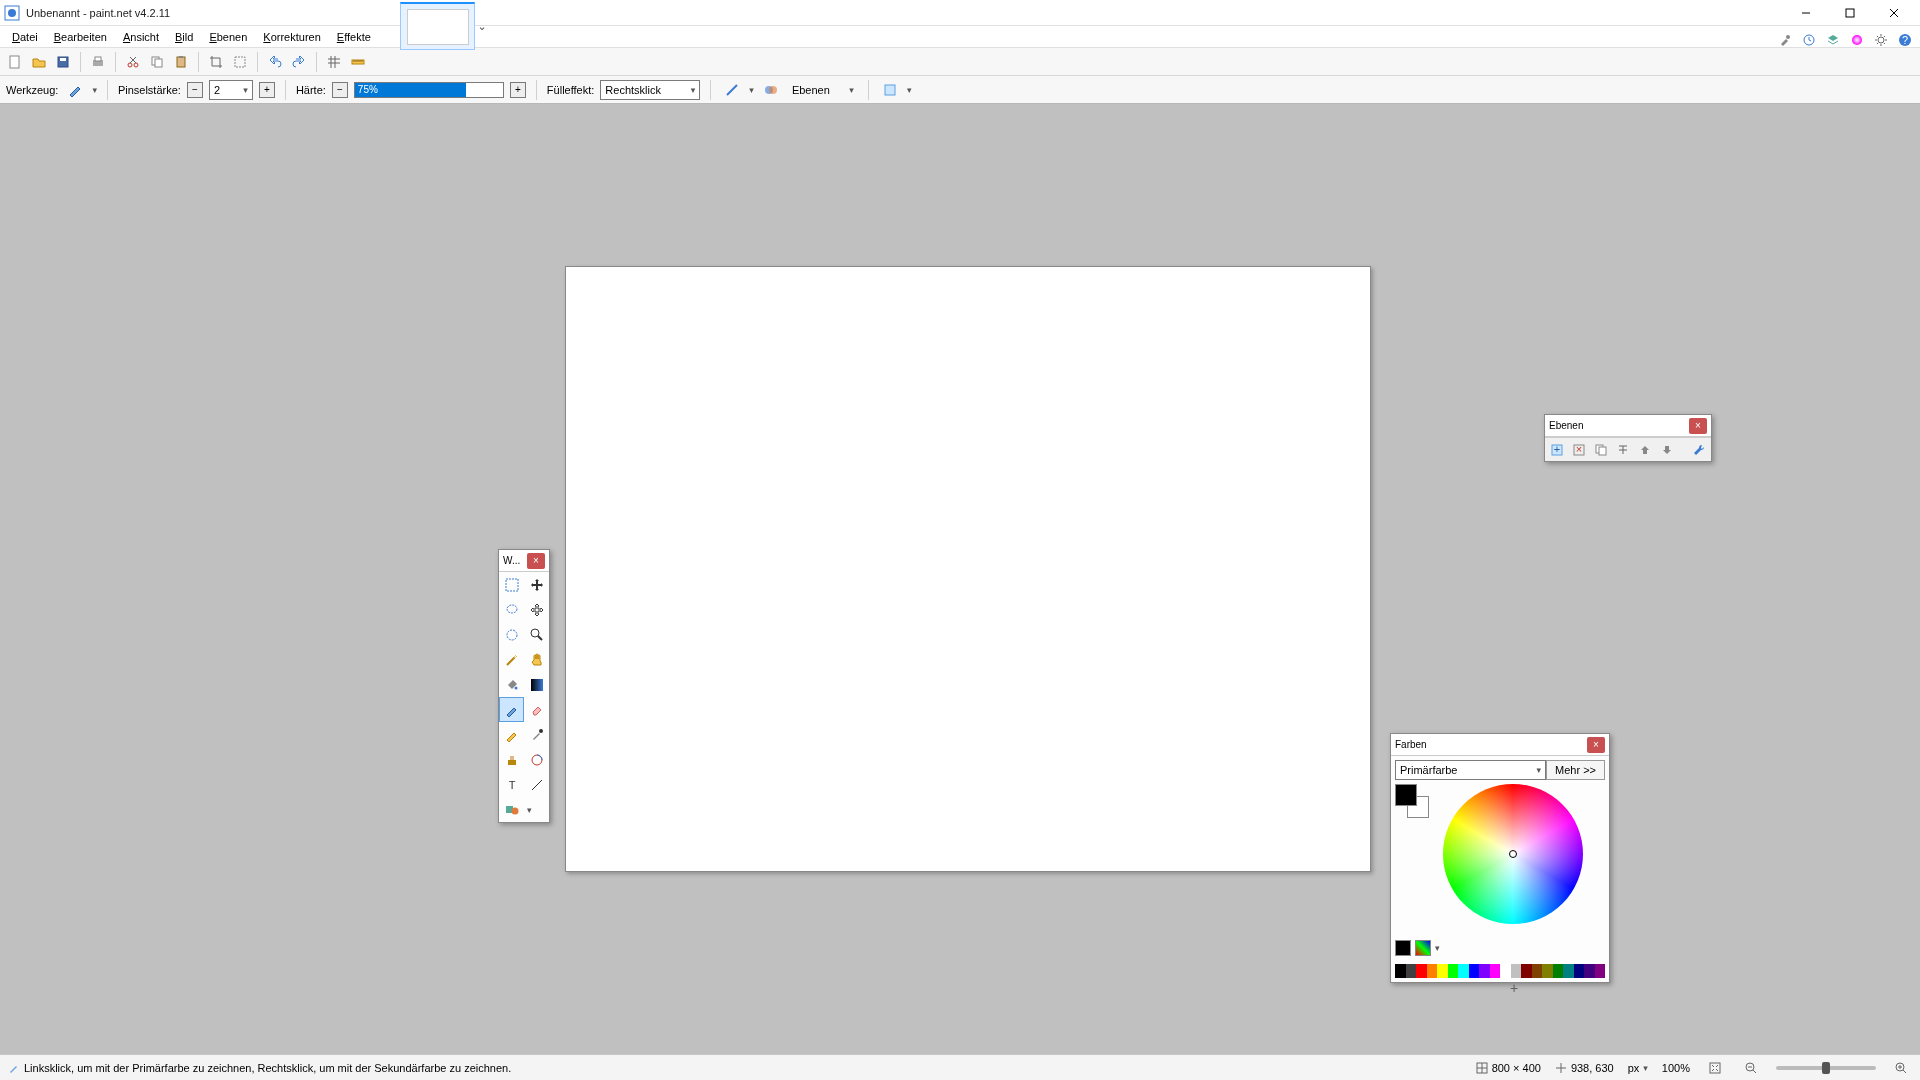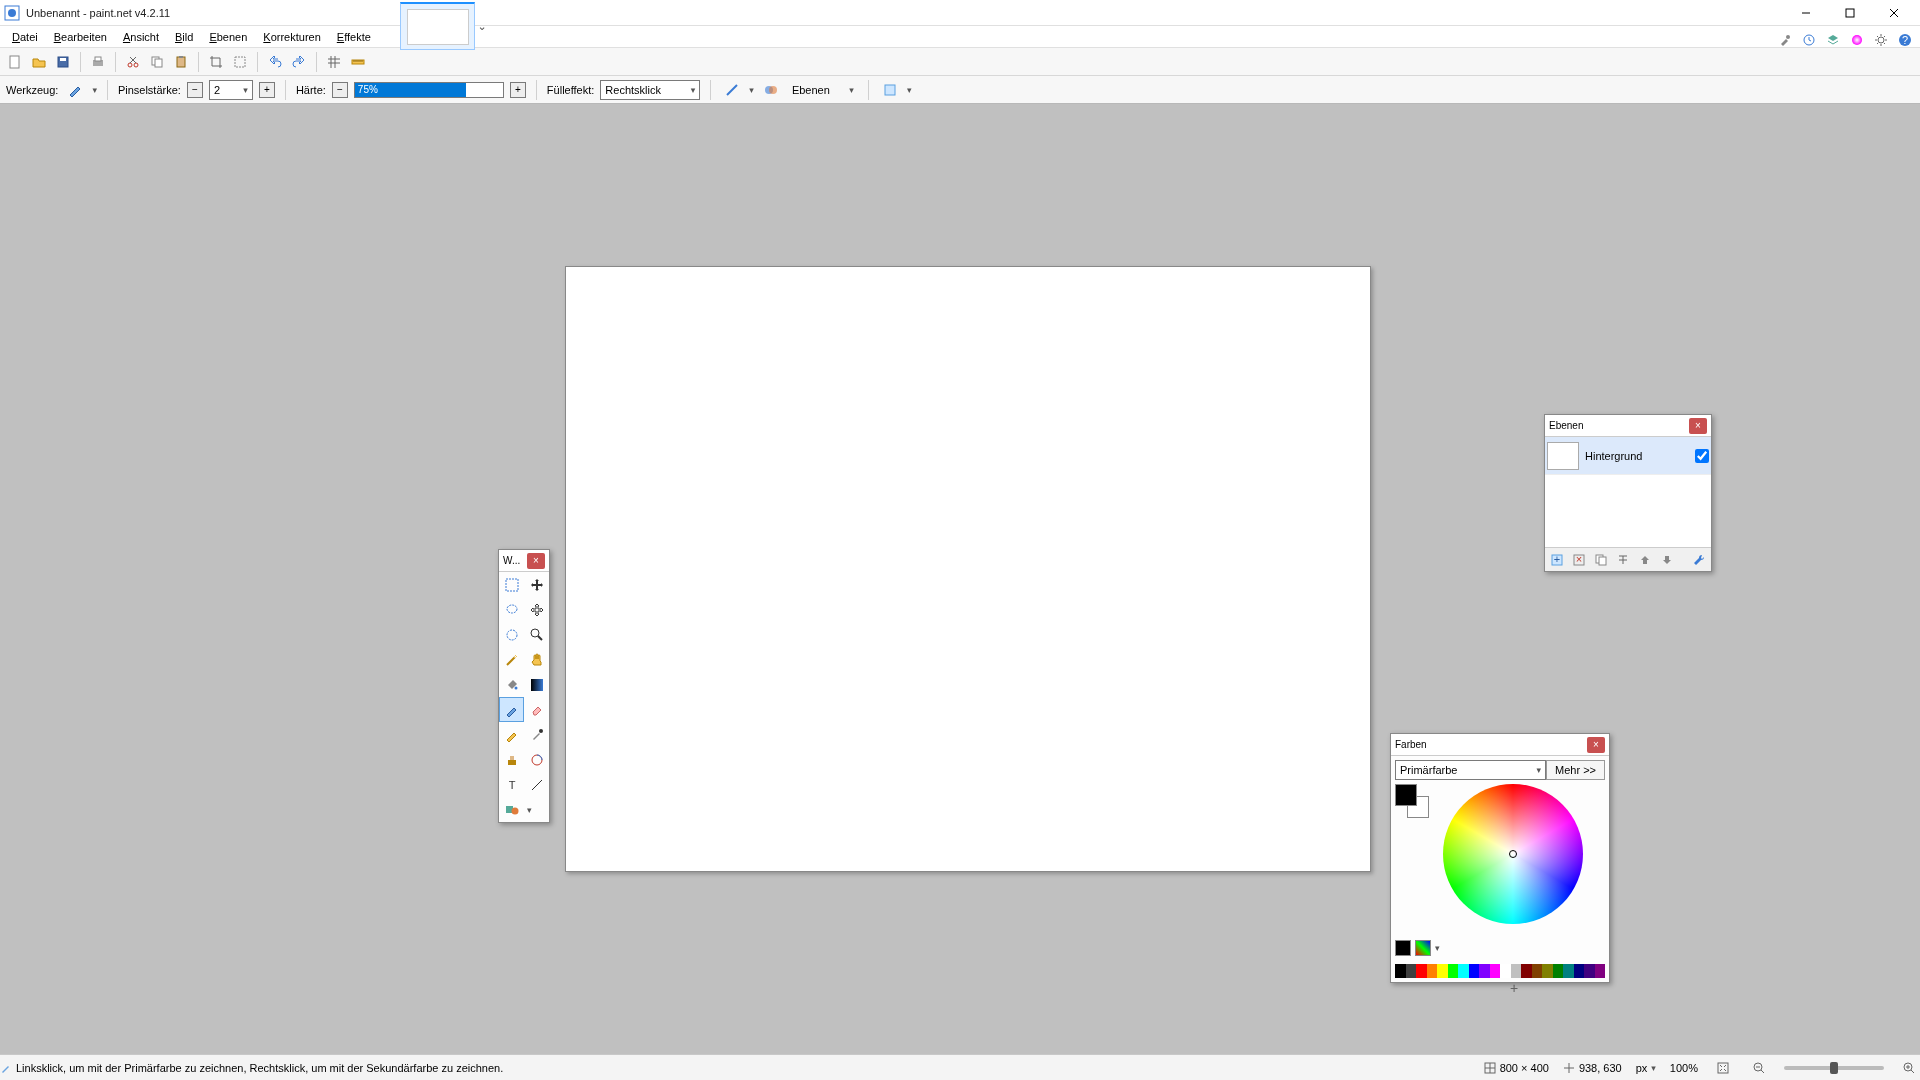--- a/index.html
+++ b/index.html
@@ -80,21 +80,21 @@
 .color-wheel { width:140px; height:140px; border-radius:50%; position:relative; margin-left:48px;
   background: radial-gradient(circle at center, #fff 0%, rgba(255,255,255,0) 70%),
               conic-gradient(red, magenta, blue, cyan, lime, yellow, red); }
 .wheel-cursor { position:absolute; left:50%; top:50%; width:8px; height:8px; border:1px solid #000; border-radius:50%; transform:translate(-50%,-50%); background:transparent; }
 .palette-strip { height:14px; margin-top:8px; display:flex; }
 .palette-strip div { flex:1; }
 .mini-swatches-row { display:flex; align-items:center; gap:4px; margin-top:6px; clear:both;}
 .mini-swatch { width:16px; height:16px; border:1px solid #888; }
 
 
-.statusbar { position:absolute; left:0; right:0; bottom:0; height:26px; background:#f4f4f4; border-top:1px solid #c8c8c8; display:flex; align-items:center; padding:0 0; gap:14px; color:#000; }
+.statusbar { position:absolute; left:0; right:0; bottom:0; height:26px; background:#f4f4f4; border-top:1px solid #c8c8c8; display:flex; align-items:center; padding:0 8px; gap:14px; color:#000; }
 .statusbar .hint { flex:0 0 auto; display:flex; align-items:center; gap:4px; }
 .statusbar .spacer { flex:1; }
 .statusbar .seg { display:flex; align-items:center; gap:4px; }
 .zoom-slider { width:100px; height:4px; background:#bbb; position:relative; border-radius:2px; }
 .zoom-slider .thumb { position:absolute; left:50%; top:-4px; width:8px; height:12px; background:#555; border-radius:2px; transform:translateX(-50%); }
 
 svg { display:block; }
 </style>
 </head>
 <body>
@@ -449,27 +449,20 @@
       <div class="tool-cell" style="justify-content:flex-start;padding-left:2px;">
           <span style="font-size:9px;color:#555;">▾</span>
         </div>
     </div>
   </div>
 
   <div class="panel layers-panel">
     <div class="panel-header">
       <span class="ptitle">Ebenen</span>
       <span class="pclose">×</span>
-    </div>
-    <div class="layer-list">
-      <div class="layer-row">
-        <div class="layer-thumb"></div>
-        <span class="layer-name">Hintergrund</span>
-        <input type="checkbox" class="layer-check" checked="" style="">
-      </div>
     </div>
     <div class="layer-buttons">
       <div class="lbtn">
           <svg width="14" height="14">
             <rect x="2" y="2" width="10" height="10" fill="#cde6ff" stroke="#5aa0e0"></rect>
             <text x="7" y="10" text-anchor="middle" font-size="9" fill="#2a5da0">+</text>
           </svg>
         </div>
       <div class="lbtn">
           <svg width="14" height="14">

